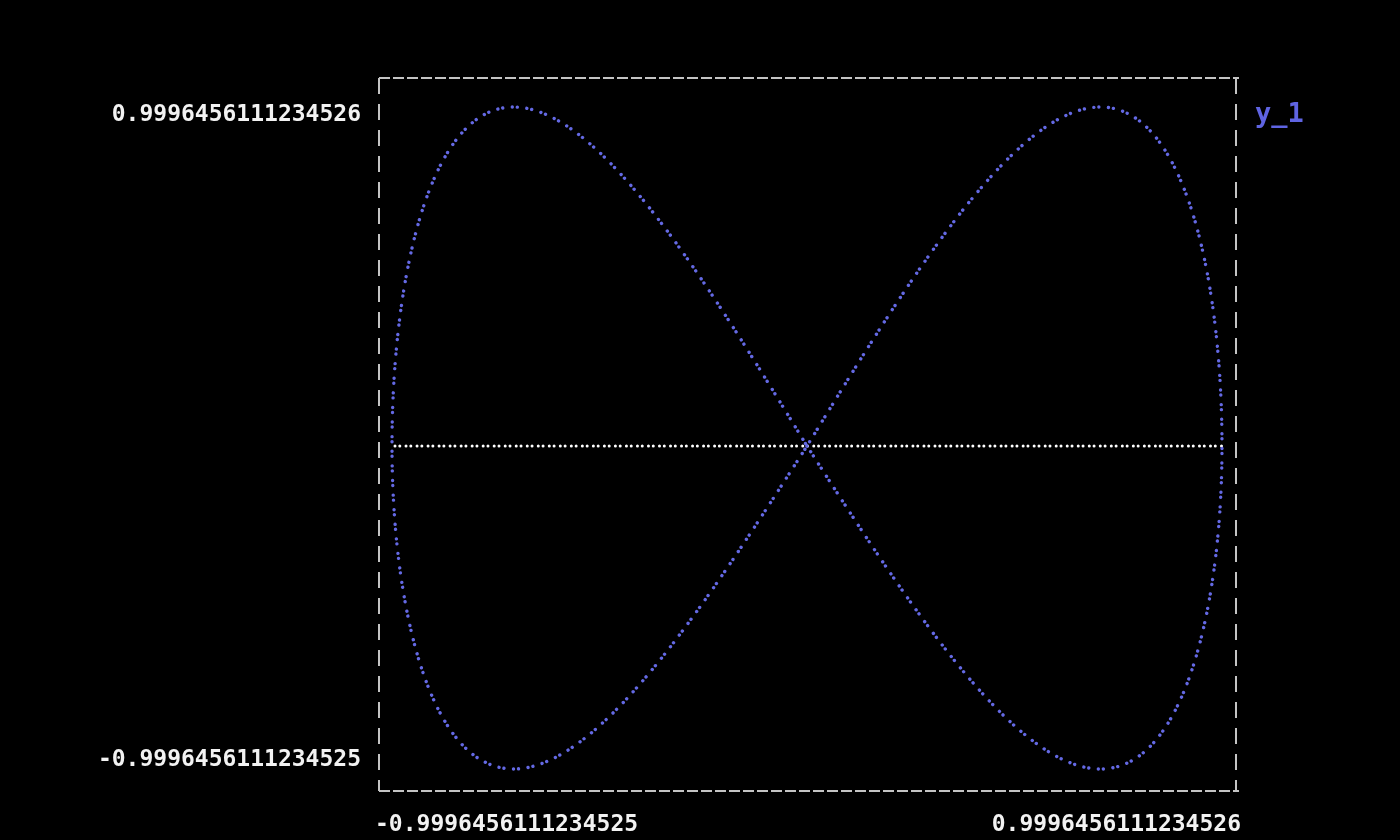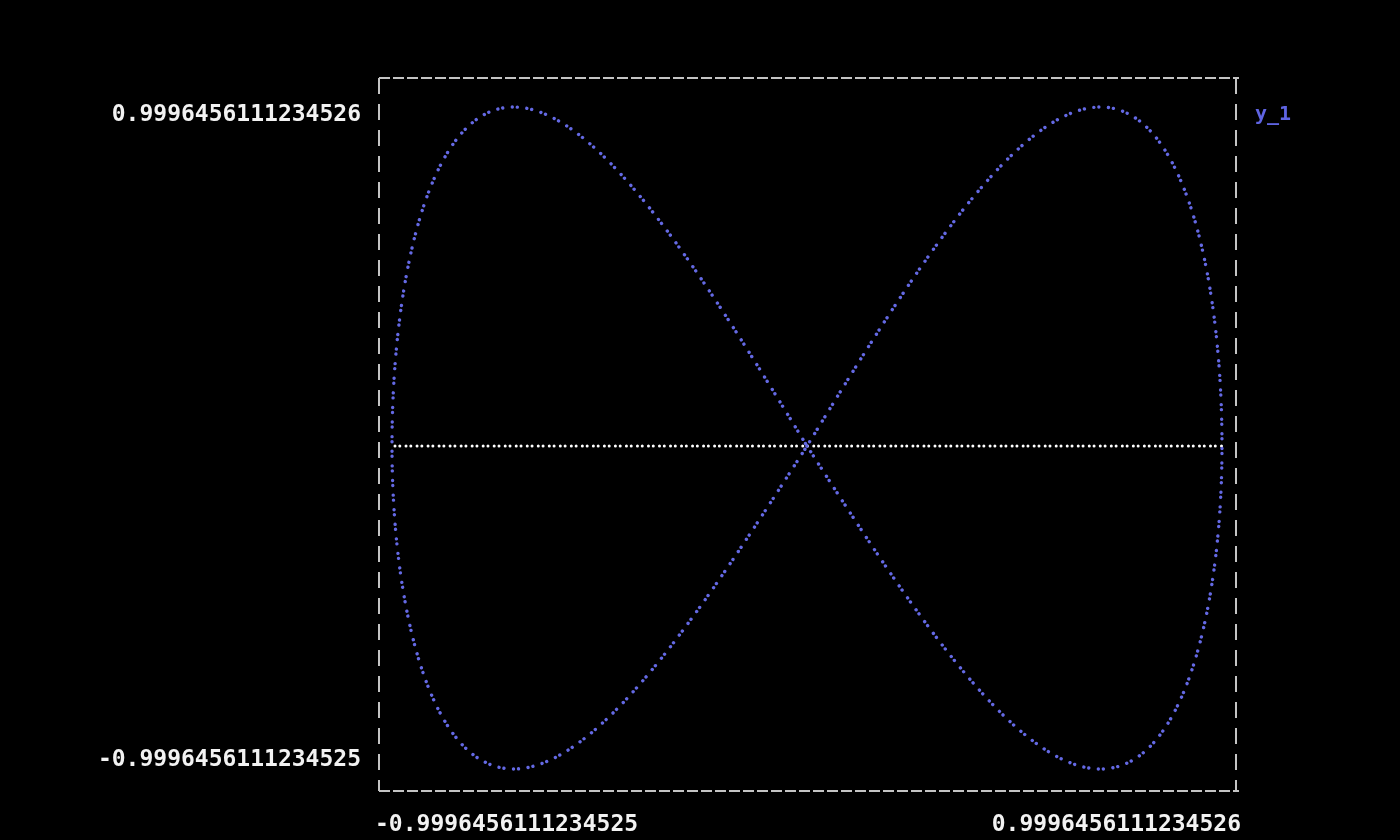--- a/index.html
+++ b/index.html
@@ -43,21 +43,21 @@
   .x-min { left: 327px; }
   .x-max {
     left: 900px;
     width: 293px;
     text-align: right;
   }
   .legend {
     position: absolute;
     left: 1207px;
     top: 100px;
-    font-size: 20px;
+    font-size: 27px;
     line-height: 26px;
   }
 </style>
 </head>
 <body>
 
 <div id="stage">
 
   <svg id="plot-svg" width="1400" height="840" viewBox="0 0 1400 840">
       <line x1="331" y1="78" x2="1191" y2="78" stroke="#c4c4c4" stroke-width="2" stroke-dasharray="11 3"></line>

